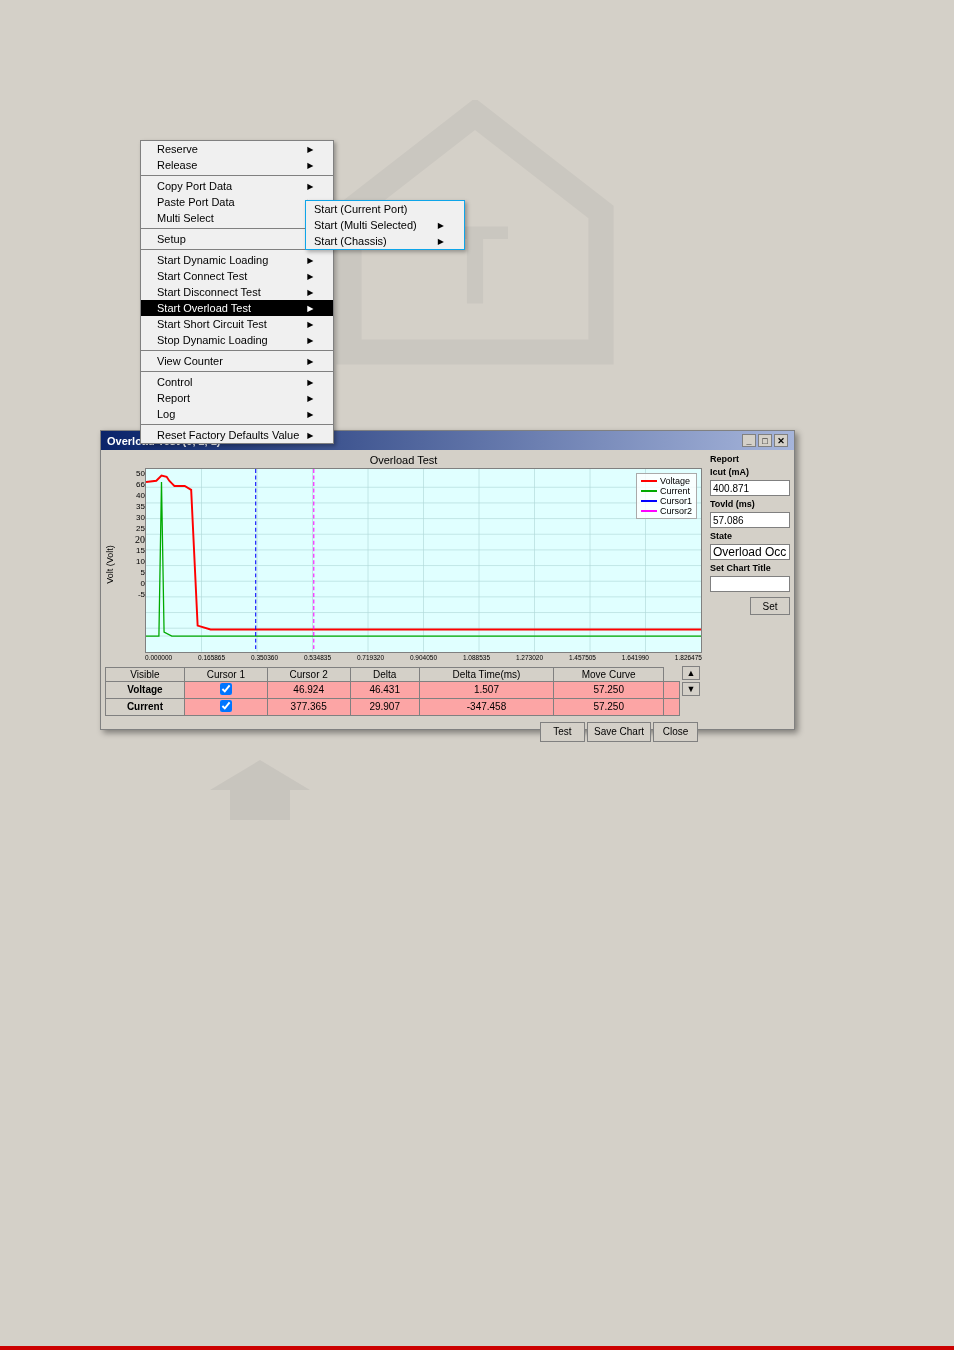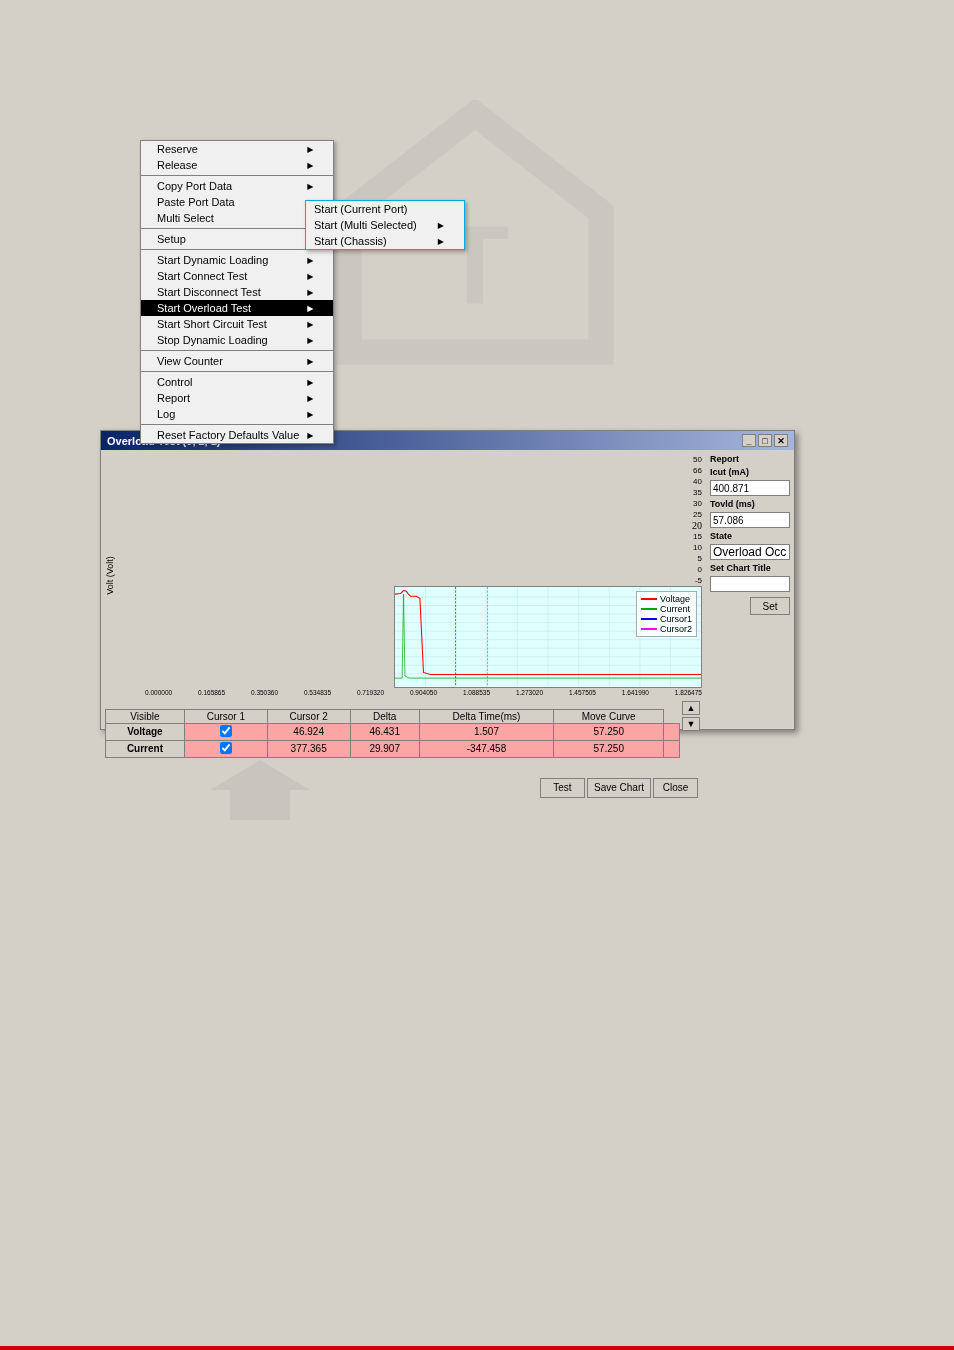--- a/index.html
+++ b/index.html
@@ -185,21 +185,21 @@
     .y-axis-area {
       width: 28px;
       position: relative;
     }
 
     
     .chart-table {
       width: 100%;
       border-collapse: collapse;
       font-size: 10px;
-      margin-top: 10px;
+      margin-top: 3px;
       padding-left: 15px;
     }
     .chart-table th {
       background: #d4d0c8;
       border: 1px solid #808080;
       padding: 1px 4px;
       text-align: center;
       font-weight: normal;
     }
     .chart-table td {
@@ -260,21 +260,21 @@
       border: 1px solid #808080;
       font-size: 10px;
       cursor: pointer;
       display: flex;
       align-items: center;
       justify-content: center;
     }
     .bottom-buttons {
       display: flex;
       gap: 2px;
-      padding: 20px 4px;
+      padding: 6px 4px;
       justify-content: flex-end;
       align-items: center;
     }
     .bottom-btn {
       height: 20px;
       min-width: 45px;
       padding: 0 6px;
       background: #d4d0c8;
       border: 1px solid #808080;
       font-size: 10px;
@@ -414,24 +414,25 @@
     <span>Overload Test (0, 2, 1)</span>
     <div class="window-controls">
       <div class="win-btn">_</div>
       <div class="win-btn">□</div>
       <div class="win-btn">✕</div>
     </div>
   </div>
   <div class="window-body">
 
     <div class="chart-section">
+      <div class="chart-title">Overload Test</div>
       <div class="chart-container">
         <div class="chart-y-label">Volt (Volt)</div>
         <div style="display:flex;flex-direction:column;flex:1;">
-          <div style="display:flex;flex-direction:column;flex:1;align-items:flex-end;">
+          <div style="display:flex;flex-direction:row;flex:1;">
 
             <div class="y-axis-area" id="y-axis-ticks">
             <div style="font-size: 8px; text-align: right; height: 11px; display: flex; align-items: center; justify-content: flex-end;">50</div>
                 <div style="font-size: 8px; text-align: right; height: 11px; display: flex; align-items: center; justify-content: flex-end;">66</div>
                 <div style="font-size: 8px; text-align: right; height: 11px; display: flex; align-items: center; justify-content: flex-end;">40</div>
                 <div style="font-size: 8px; text-align: right; height: 11px; display: flex; align-items: center; justify-content: flex-end;">35</div>
                 <div style="font-size: 8px; text-align: right; height: 11px; display: flex; align-items: center; justify-content: flex-end;">30</div>
                 <div style="font-size: 8px; text-align: right; height: 11px; display: flex; align-items: center; justify-content: flex-end;">25</div>
                 <div style="font-size: 10px; text-align: right; height: 11px; display: flex; align-items: center; justify-content: flex-end; font-family: Liberation Serif, serif;">20</div>
                 <div style="font-size: 8px; text-align: right; height: 11px; display: flex; align-items: center; justify-content: flex-end;">15</div>

